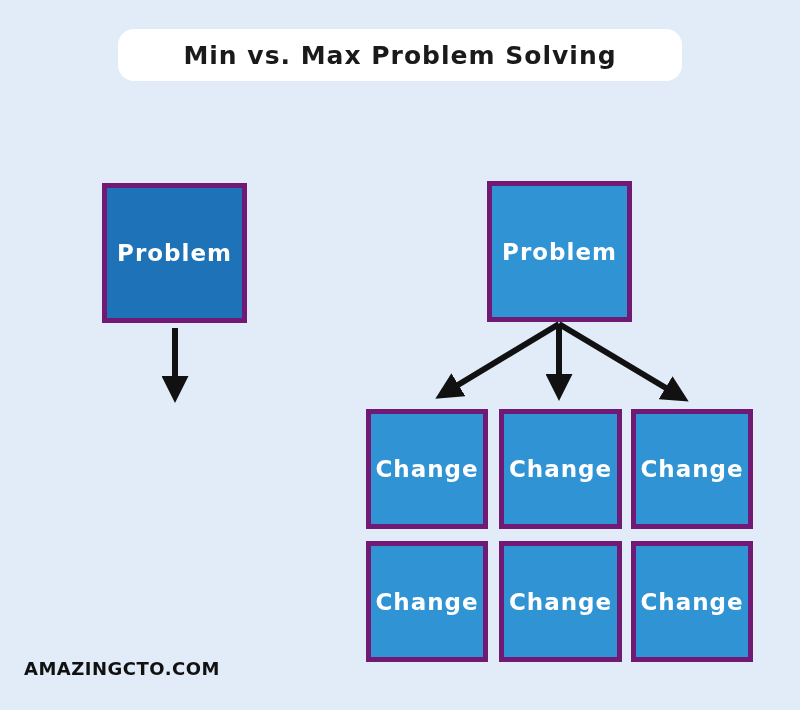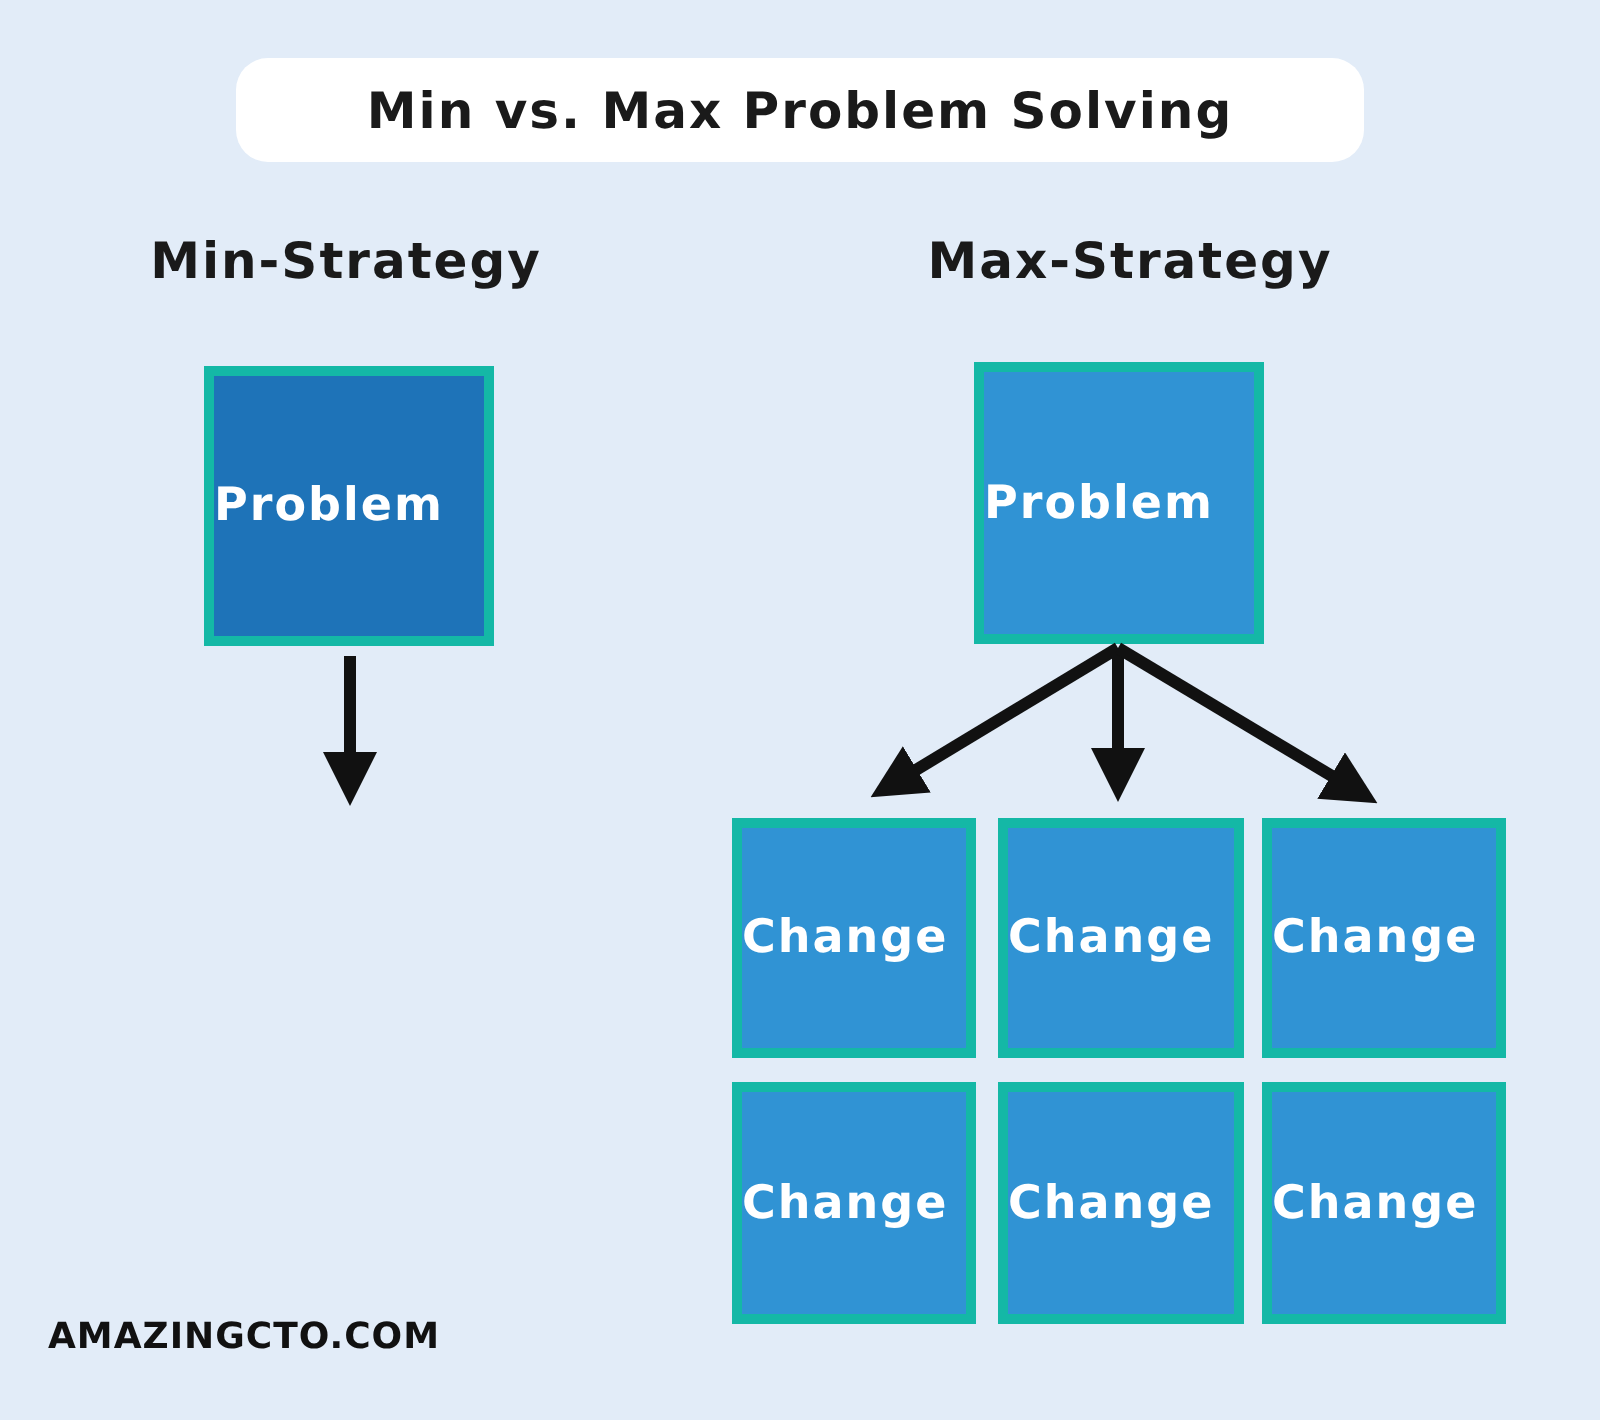--- a/index.html
+++ b/index.html
@@ -36,22 +36,22 @@
     font-size: 25px;
     font-weight: bold;
     color: #1a1a1a;
     letter-spacing: 1px;
   }
   .heading-min { left: 53px; }
   .heading-max { left: 445px; }
   .node {
     position: absolute;
     box-sizing: border-box;
-    border: 5px solid #14b8a6;
-    display: flex; align-items: center; 
+    border: 5px solid #701a75;
+    display: flex; align-items: center; justify-content: center;
     color: #ffffff;
     font-size: 23px;
     font-weight: bold;
     letter-spacing: 1px;
     text-align: center;
   }
   .min-fill { background: #1e73b8; }
   .max-fill { background: #3093d4; }
   .min-problem  { left: 102px; top: 183px; width: 145px; height: 140px; }
   .min-solution { left: 102px; top: 407px; width: 145px; height: 143px; font-size: 22px; }
@@ -78,22 +78,20 @@
 </style>
 </head>
 <body>
 
 <div class="stage">
 
   <div class="title-box">
     <span class="title-text">Min vs. Max Problem Solving</span>
   </div>
 
-  <div class="col-heading heading-min">Min-Strategy</div>
-  <div class="col-heading heading-max">Max-Strategy</div>
 
   <div class="node min-fill min-problem">
     <span>Problem</span>
   </div>
 
   <div class="node max-fill max-problem">
     <span>Problem</span>
   </div>
 
   <div class="node max-fill chg-r1 chg-c1">

